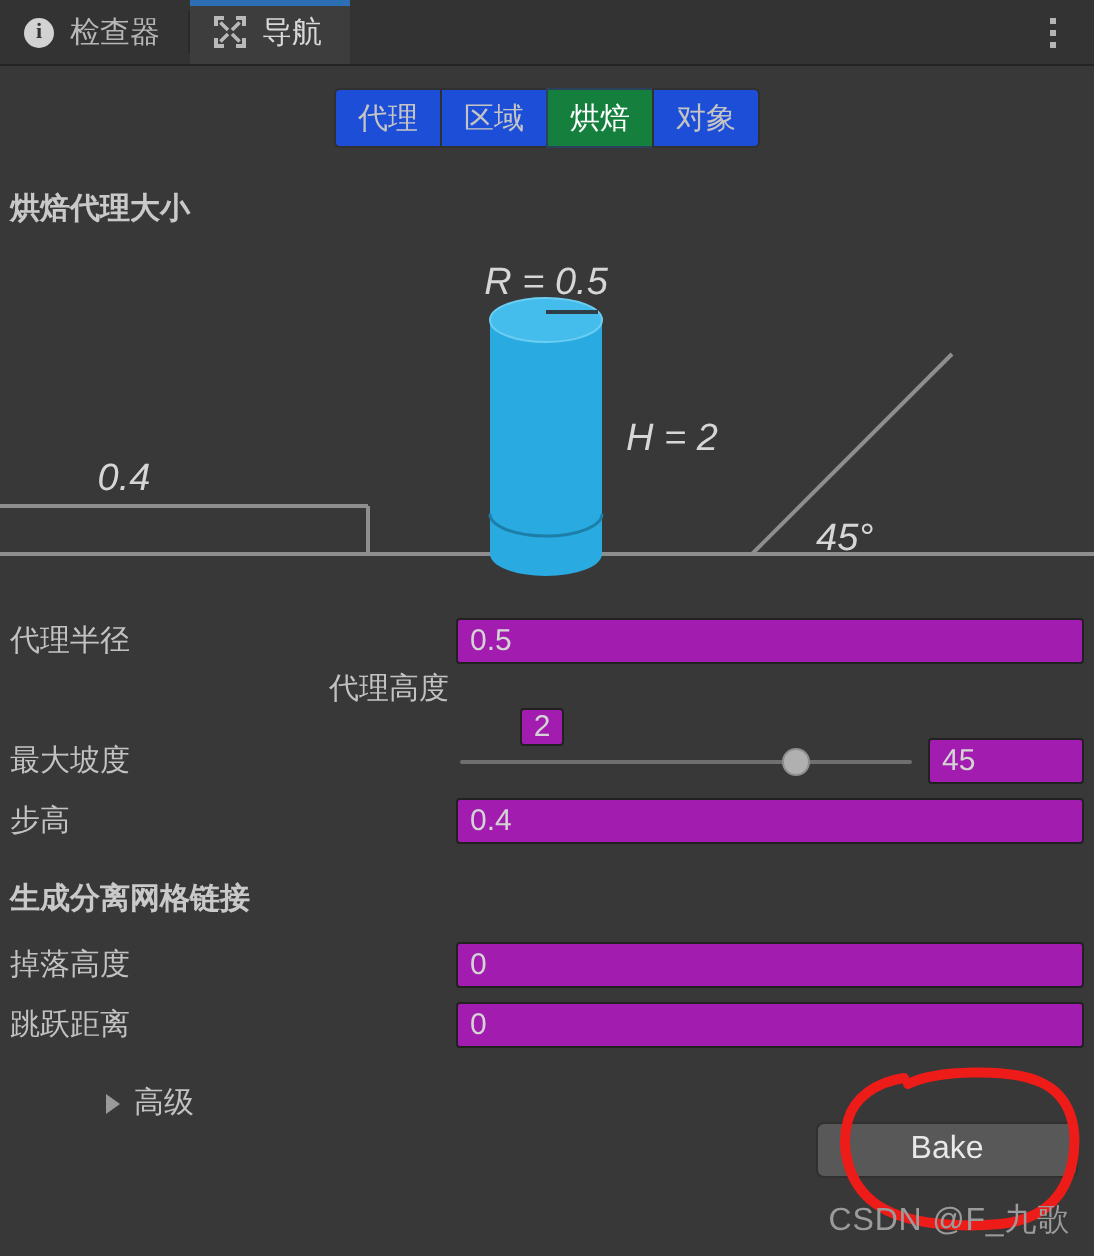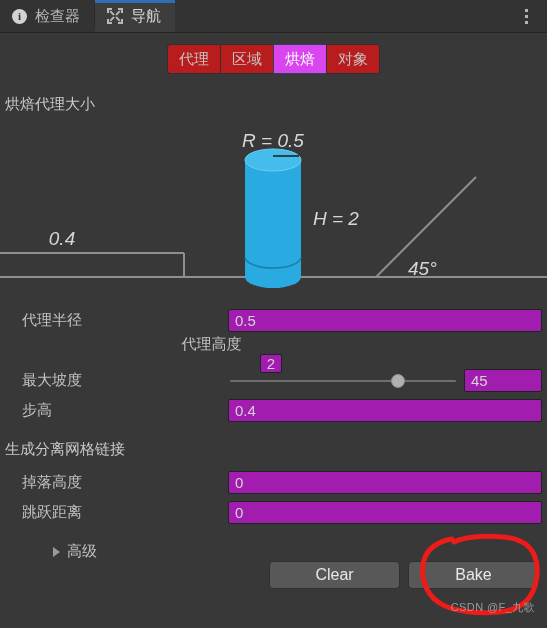--- a/index.html
+++ b/index.html
@@ -66,54 +66,54 @@
   .subtabs {
     position: absolute; left: 0; top: 33px; width: 547px; height: 52px;
     display: flex; align-items: center; justify-content: center;
   }
   .subtabs-group { display: flex; }
   .subtab {
     min-width: 52px; height: 30px;
     display: flex; align-items: center; justify-content: center;
     padding: 0 11px;
     font-size: 15px; color: #c4c4c4;
-    background: #b91c1c;
+    background: #1d4ed8;
     border: 1px solid #303030;
     border-right-width: 0;
     cursor: default;
   }
   .subtab:first-child { border-radius: 3px 0 0 3px; }
   .subtab:last-child { border-right-width: 1px; border-radius: 0 3px 3px 0; }
   .subtab.selected {
-    background: #d946ef;
+    background: #15803d;
     color: #ffffff;
     border-color: #2b425c;
   }
 
   
   .section-title {
     position: absolute; left: 5px;
-    font-size: 15px; font-weight: normal; color: #c9c9c9;
+    font-size: 15px; font-weight: bold; color: #c9c9c9;
   }
   #agent-size-title { top: 95px; }
   #offmesh-title   { top: 440px; }
 
   
   .diagram {
     position: absolute; left: 0; top: 125px;
     width: 547px; height: 170px; font-style: italic;
   }
 
   
   .row {
     position: absolute; left: 0; width: 547px; height: 30px;
     display: flex; align-items: center;
   }
   .row-label {
-    width: 228px; padding-left: 22px;
+    width: 228px; padding-left: 5px;
     font-size: 15px; color: #c2c2c2;
     white-space: nowrap;
   }
   .field {
     height: 23px; flex: 1; margin-right: 5px;
     background: #a21caf;
     border: 1px solid #212121;
     border-radius: 2px;
     display: flex; align-items: center;
     padding: 0 6px;
@@ -166,21 +166,21 @@
   }
 
   
   .annotation {
     position: absolute; left: 408px; top: 532px;
     width: 139px; height: 84px;
     pointer-events: none;
   }
   .watermark {
     position: absolute; right: 12px; top: 600px;
-    font-size: 11px; color: #9b9b9b;
+    font-size: 16px; color: #9b9b9b;
     letter-spacing: .4px;
   }
 </style>
 </head>
 <body>
 
 <div class="tabbar">
 
   <div class="tab inactive">
     <span class="icon-info">i</span>
@@ -286,21 +286,20 @@
   <div class="row-label">跳跃距离</div>
   <div class="field">0</div>
 </div>
 
 <div class="foldout">
   <span class="tri"></span>
   <span>高级</span>
 </div>
 
 <div class="buttons">
-  <div class="btn">Clear</div>
   <div class="btn">Bake</div>
 </div>
 
 <div class="annotation">
   <svg width="139" height="84" viewBox="0 0 139 84" aria-hidden="true">
     <path d="M46 10 C60 3, 96 2, 112 9 C126 15, 132 30, 128 50
              C124 68, 112 78, 92 80 C70 82, 44 80, 30 70
              C16 60, 12 42, 16 28 C19 17, 30 9, 44 7" fill="none" stroke="#ee1c18" stroke-width="5" stroke-linecap="round" stroke-linejoin="round"></path>
   </svg>
 </div>

